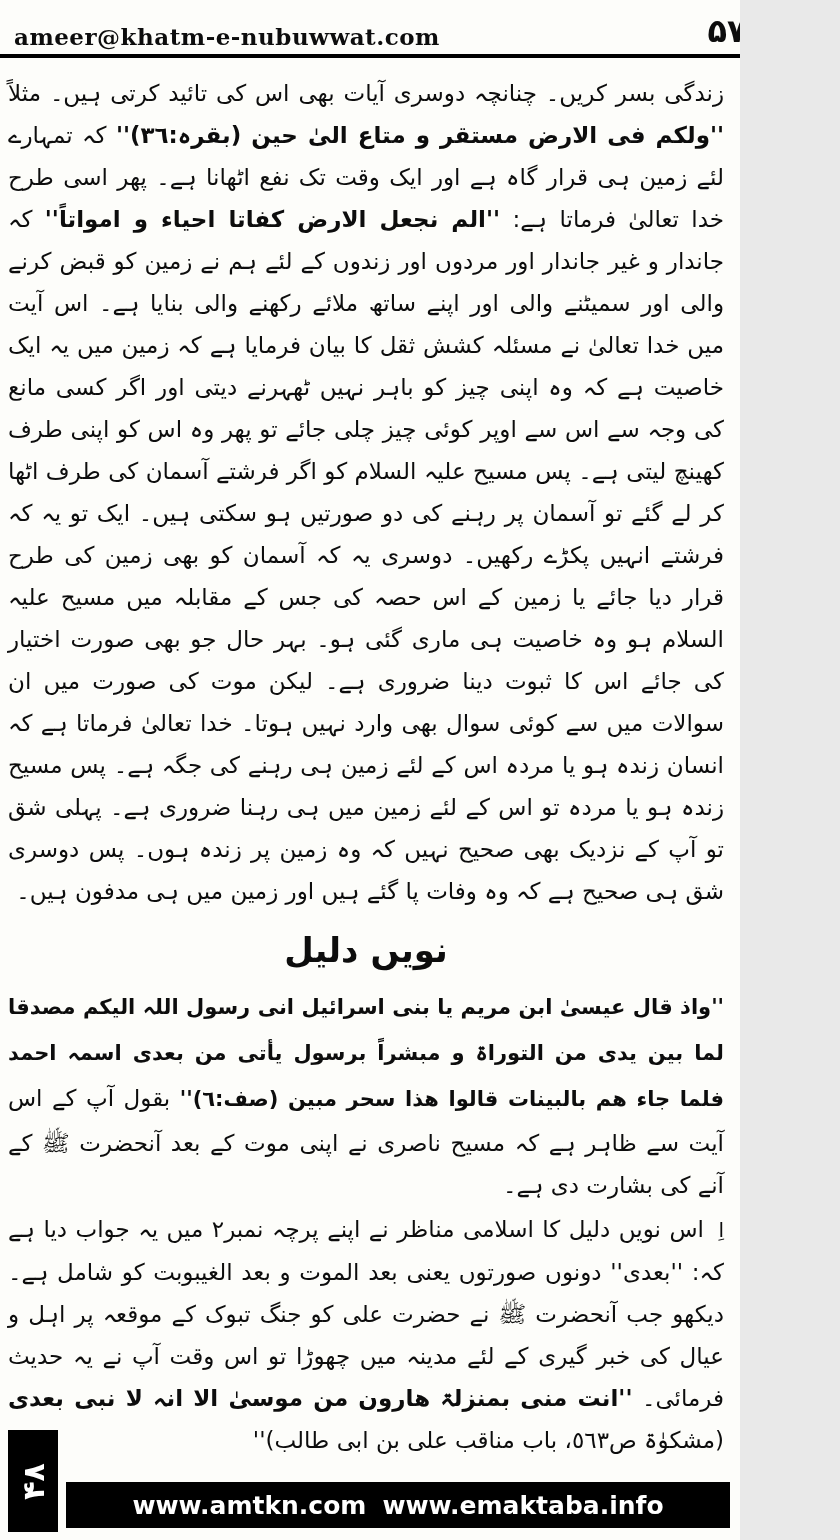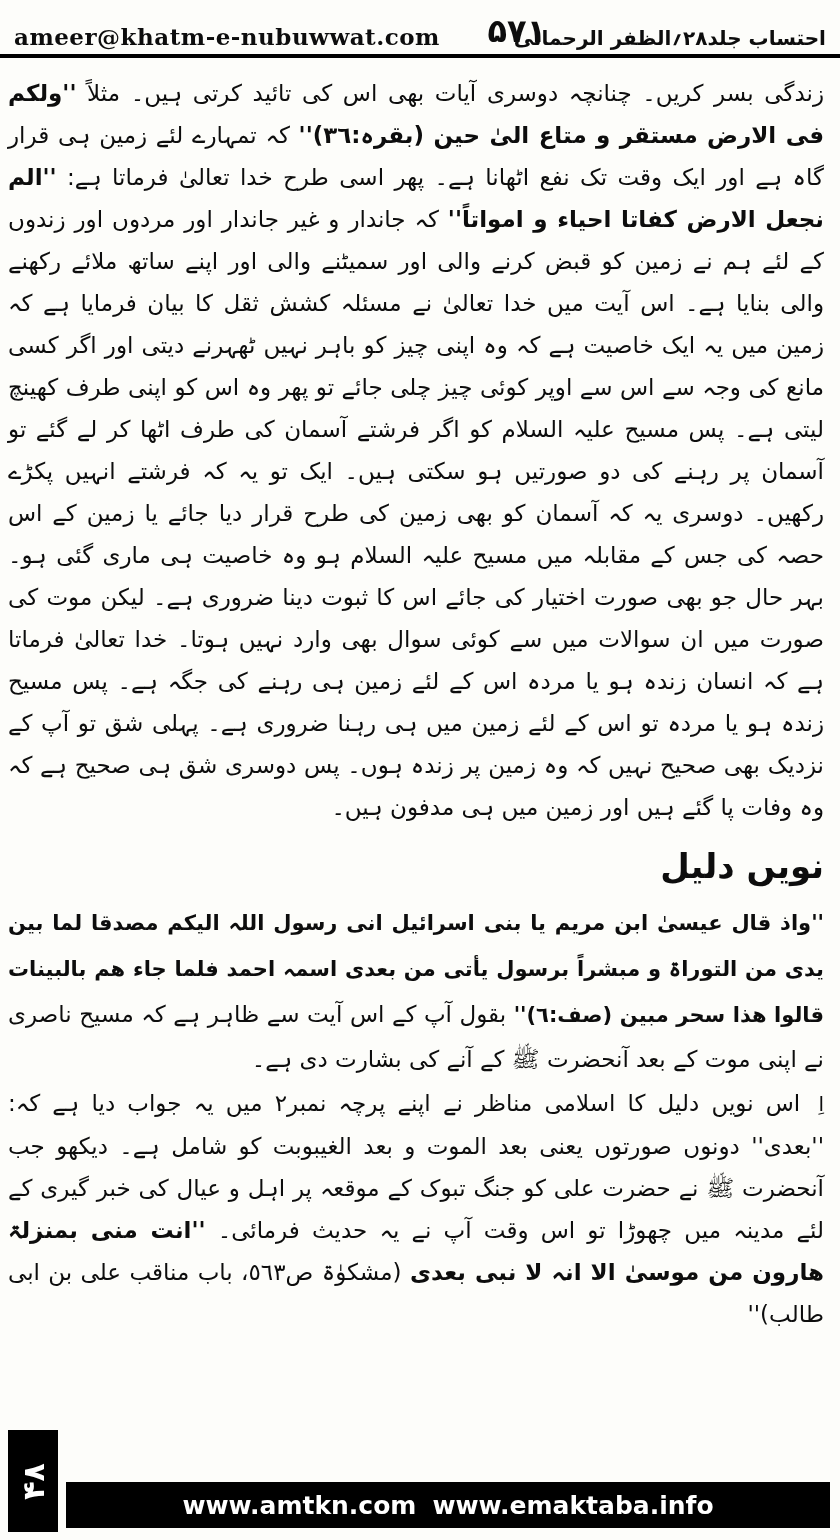--- a/index.html
+++ b/index.html
@@ -3,21 +3,21 @@
 <meta charset="utf-8">
 <style>
   html,body{margin:0;padding:0;}
   body{
     width:840px;height:1540px;
     background:#e9e9e9;
     font-family:"DejaVu Sans",sans-serif;
   }
   .page{
     position:relative;
-    width:840px;height:1540px;
+    width:740px;height:1540px;
     background:#fdfdfa;
     color:#0d0d0d;
     overflow:hidden;
     box-sizing:border-box;
   }
   
   .page-header{
     display:flex;
     justify-content:space-between;
     align-items:flex-end;
@@ -45,21 +45,21 @@
   .body-text{
     direction:rtl;
     padding:14px 16px 0 8px;
     text-align:justify;
     font-size:23px;
     line-height:42px;
   }
   .para{margin:0 0 2px 0;}
   .arabic{font-weight:bold;}
   .section-heading{
-    text-align:right;
+    text-align:center;
     font-size:34px;
     font-weight:bold;
     margin:14px 0 10px 0;
     line-height:48px;
   }
   .quote-para .arabic.big{
     font-size:21px;
     line-height:46px;
   }
   .answer-marker{
@@ -99,21 +99,20 @@
   }
 </style>
 </head>
 <body>
 
 <div class="page">
 
   <header class="page-header">
     <span class="email">ameer@khatm-e-nubuwwat.com</span>
     <span class="page-num">۵۷۱</span>
-    <span class="book-title">احتساب جلد۲۸؍الظفر الرحمانی</span>
   </header>
 
   <main class="body-text" dir="rtl">
 
     <p class="para">
       <span class="urdu">زندگی بسر کریں۔ چنانچہ دوسری آیات بھی اس کی تائید کرتی ہیں۔ مثلاً</span>
       <span class="arabic">''ولکم فی الارض مستقر و متاع الیٰ حین (بقرہ:٣٦)''</span>
       <span class="urdu">کہ تمہارے لئے زمین ہی قرار گاہ ہے اور ایک وقت تک نفع اٹھانا ہے۔ پھر اسی طرح خدا تعالیٰ فرماتا ہے:</span>
       <span class="arabic">''الم نجعل الارض کفاتا احیاء و امواتاً''</span>
       <span class="urdu">کہ جاندار و غیر جاندار اور مردوں اور زندوں کے لئے ہم نے زمین کو قبض کرنے والی اور سمیٹنے والی اور اپنے ساتھ ملائے رکھنے والی بنایا ہے۔ اس آیت میں خدا تعالیٰ نے مسئلہ کشش ثقل کا بیان فرمایا ہے کہ زمین میں یہ ایک خاصیت ہے کہ وہ اپنی چیز کو باہر نہیں ٹھہرنے دیتی اور اگر کسی مانع کی وجہ سے اس سے اوپر کوئی چیز چلی جائے تو پھر وہ اس کو اپنی طرف کھینچ لیتی ہے۔ پس مسیح علیہ السلام کو اگر فرشتے آسمان کی طرف اٹھا کر لے گئے تو آسمان پر رہنے کی دو صورتیں ہو سکتی ہیں۔ ایک تو یہ کہ فرشتے انہیں پکڑے رکھیں۔ دوسری یہ کہ آسمان کو بھی زمین کی طرح قرار دیا جائے یا زمین کے اس حصہ کی جس کے مقابلہ میں مسیح علیہ السلام ہو وہ خاصیت ہی ماری گئی ہو۔ بہر حال جو بھی صورت اختیار کی جائے اس کا ثبوت دینا ضروری ہے۔ لیکن موت کی صورت میں ان سوالات میں سے کوئی سوال بھی وارد نہیں ہوتا۔ خدا تعالیٰ فرماتا ہے کہ انسان زندہ ہو یا مردہ اس کے لئے زمین ہی رہنے کی جگہ ہے۔ پس مسیح زندہ ہو یا مردہ تو اس کے لئے زمین میں ہی رہنا ضروری ہے۔ پہلی شق تو آپ کے نزدیک بھی صحیح نہیں کہ وہ زمین پر زندہ ہوں۔ پس دوسری شق ہی صحیح ہے کہ وہ وفات پا گئے ہیں اور زمین میں ہی مدفون ہیں۔</span>

